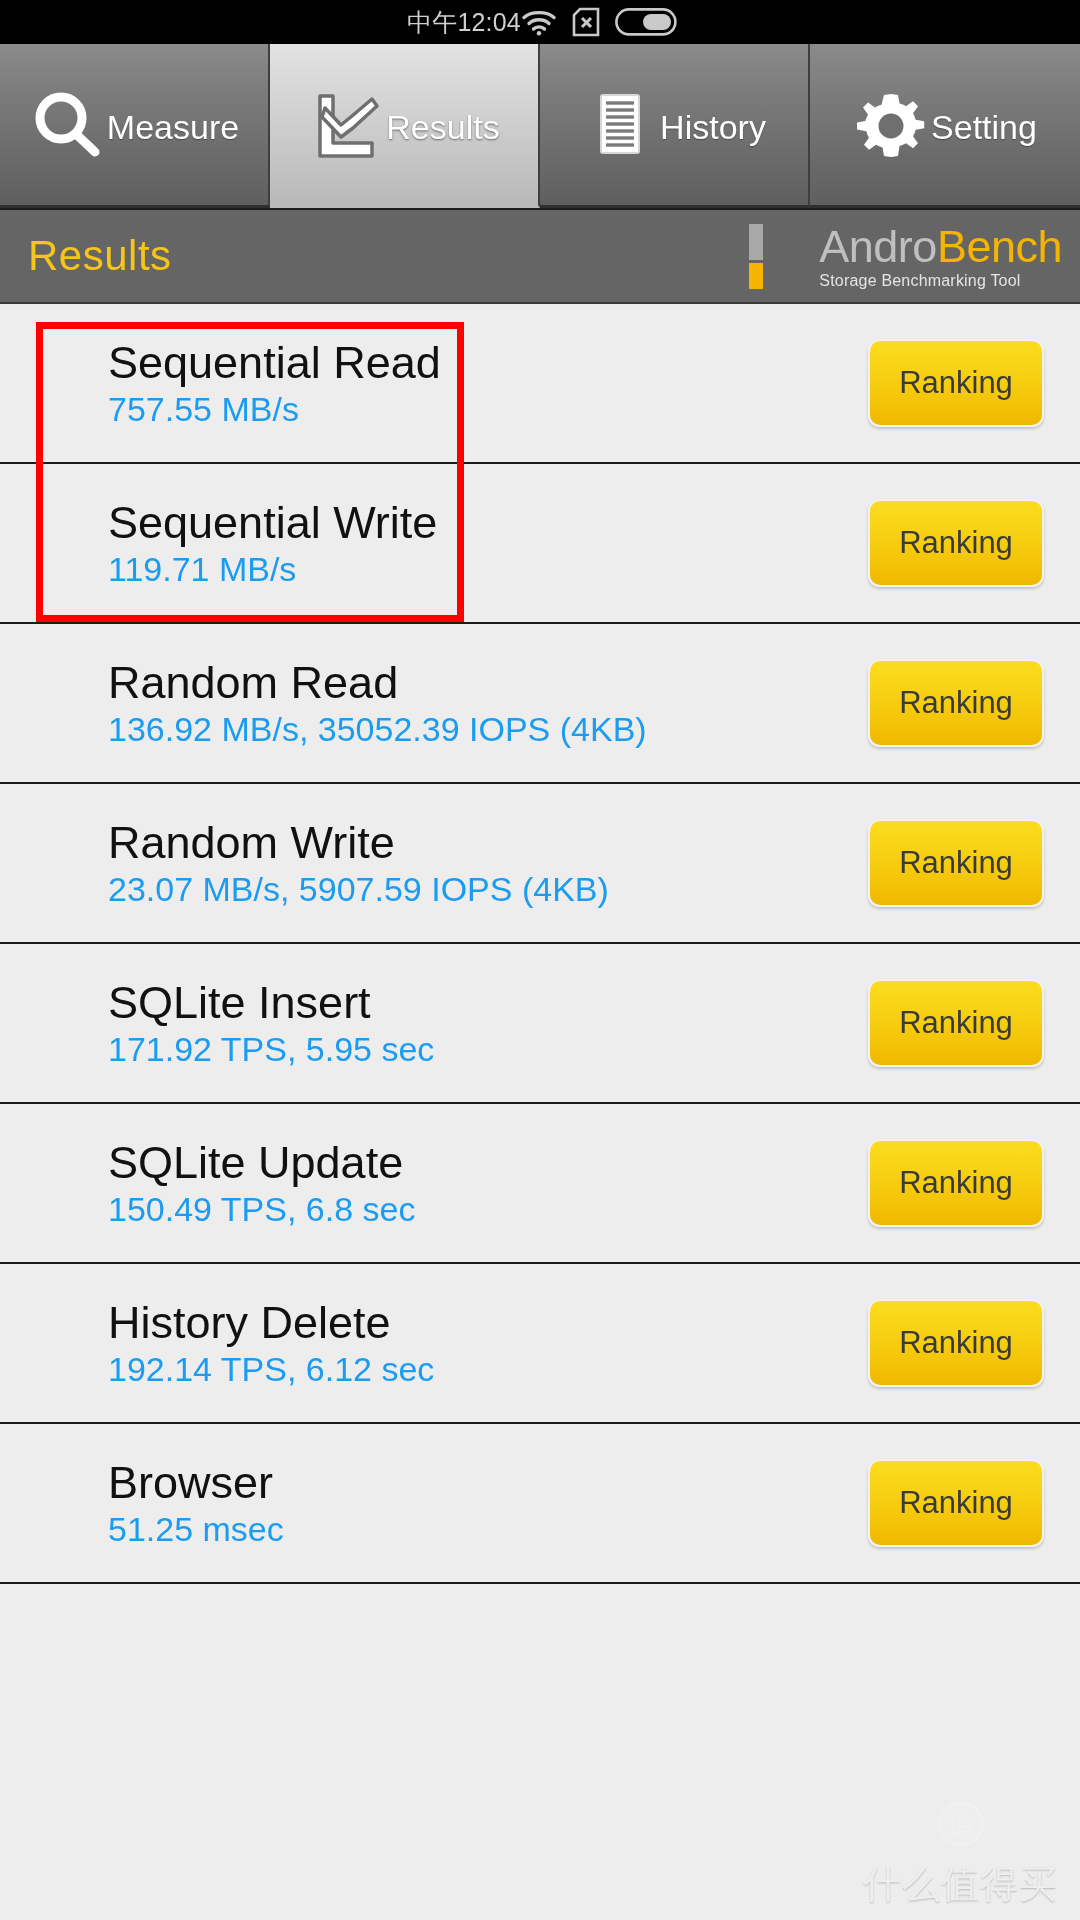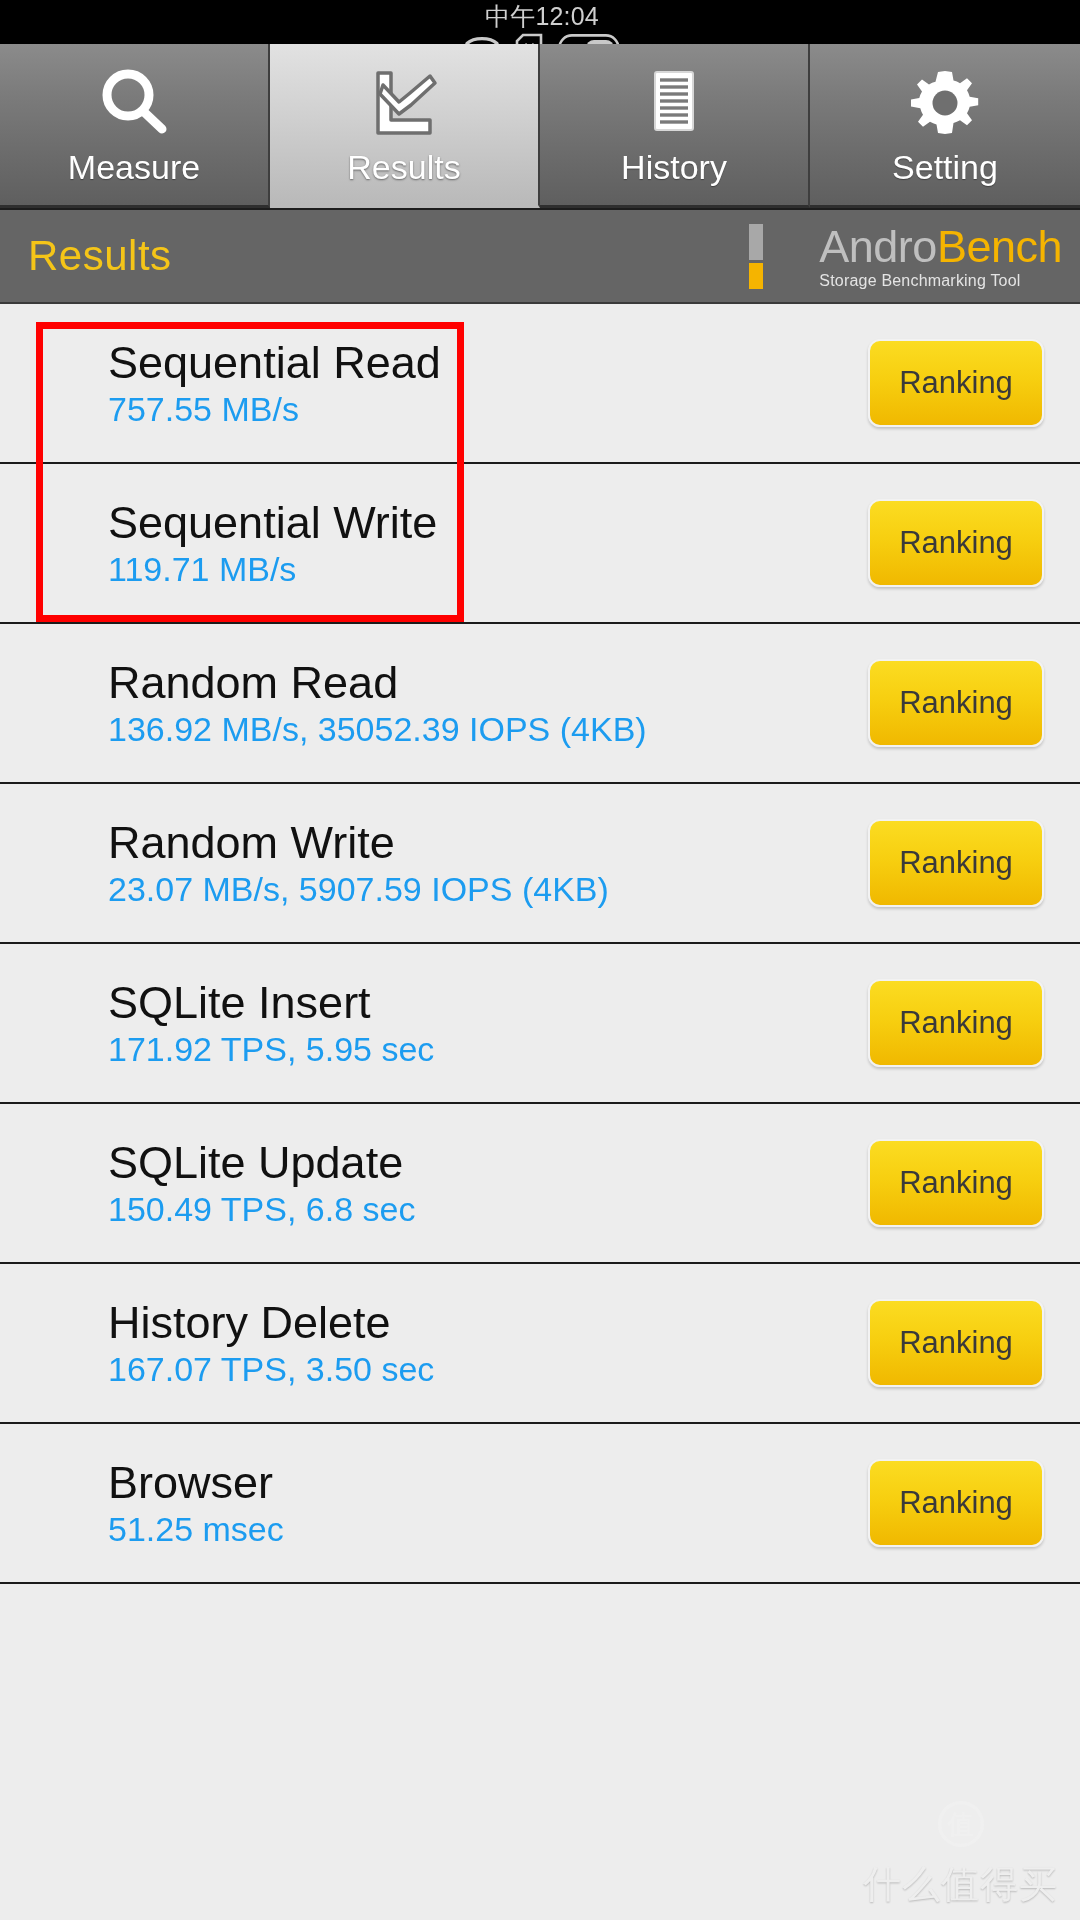--- a/index.html
+++ b/index.html
@@ -7,33 +7,32 @@
     width:1080px; height:1920px;
     background:#ededed;
     font-family:"Liberation Sans","DejaVu Sans",sans-serif;
     overflow:hidden;
   }
   #screen { position:relative; width:1080px; height:1920px; overflow:hidden; background:#ededed; }
 
   
   .statusbar {
     height:44px; background:#000; color:#c9c9c9;
-    display:flex; align-items:center; justify-content:flex-start;
+    display:flex; align-items:center; justify-content:center;
     padding:0 18px 0 22px;
-    flex-direction:column;
   }
   .status-clock { font-size:25px; letter-spacing:.2px; color:#cfcfcf; }
   .status-icons { display:flex; align-items:center; gap:14px; }
   .status-icons svg { display:block; }
 
   
   .tabbar { display:flex; height:164px; background:#6e6e6e; }
   .tab {
     flex:1 1 25%; position:relative;
-    display:flex; flex-direction:column; align-items:center; justify-content:center;
+    display:flex; flex-direction:row; align-items:center; justify-content:center;
     gap:2px;
     background:linear-gradient(180deg,#8b8b8b 0%,#7b7b7b 32%,#6a6a6a 72%,#5f5f5f 100%);
     border-right:2px solid #3e3e3e;
     border-bottom:3px solid #2f2f2f;
   }
   .tab:last-child { border-right:none; }
   .tab.active {
     background:linear-gradient(180deg,#e2e2e2 0%,#d2d2d2 40%,#c2c2c2 78%,#b9b9b9 100%);
     border-bottom:3px solid #b9b9b9;
   }
@@ -245,21 +244,21 @@
       <div class="row-texts">
         <div class="row-name">SQLite Update</div>
         <div class="row-value">150.49 TPS, 6.8 sec</div>
       </div>
       <div class="rank-btn">Ranking</div>
     </div>
 
     <div class="row">
       <div class="row-texts">
         <div class="row-name">History Delete</div>
-        <div class="row-value">167.07 TPS, 3.50 sec</div>
+        <div class="row-value">192.14 TPS, 6.12 sec</div>
       </div>
       <div class="rank-btn">Ranking</div>
     </div>
 
     <div class="row">
       <div class="row-texts">
         <div class="row-name">Browser</div>
         <div class="row-value">51.25 msec</div>
       </div>
       <div class="rank-btn">Ranking</div>

